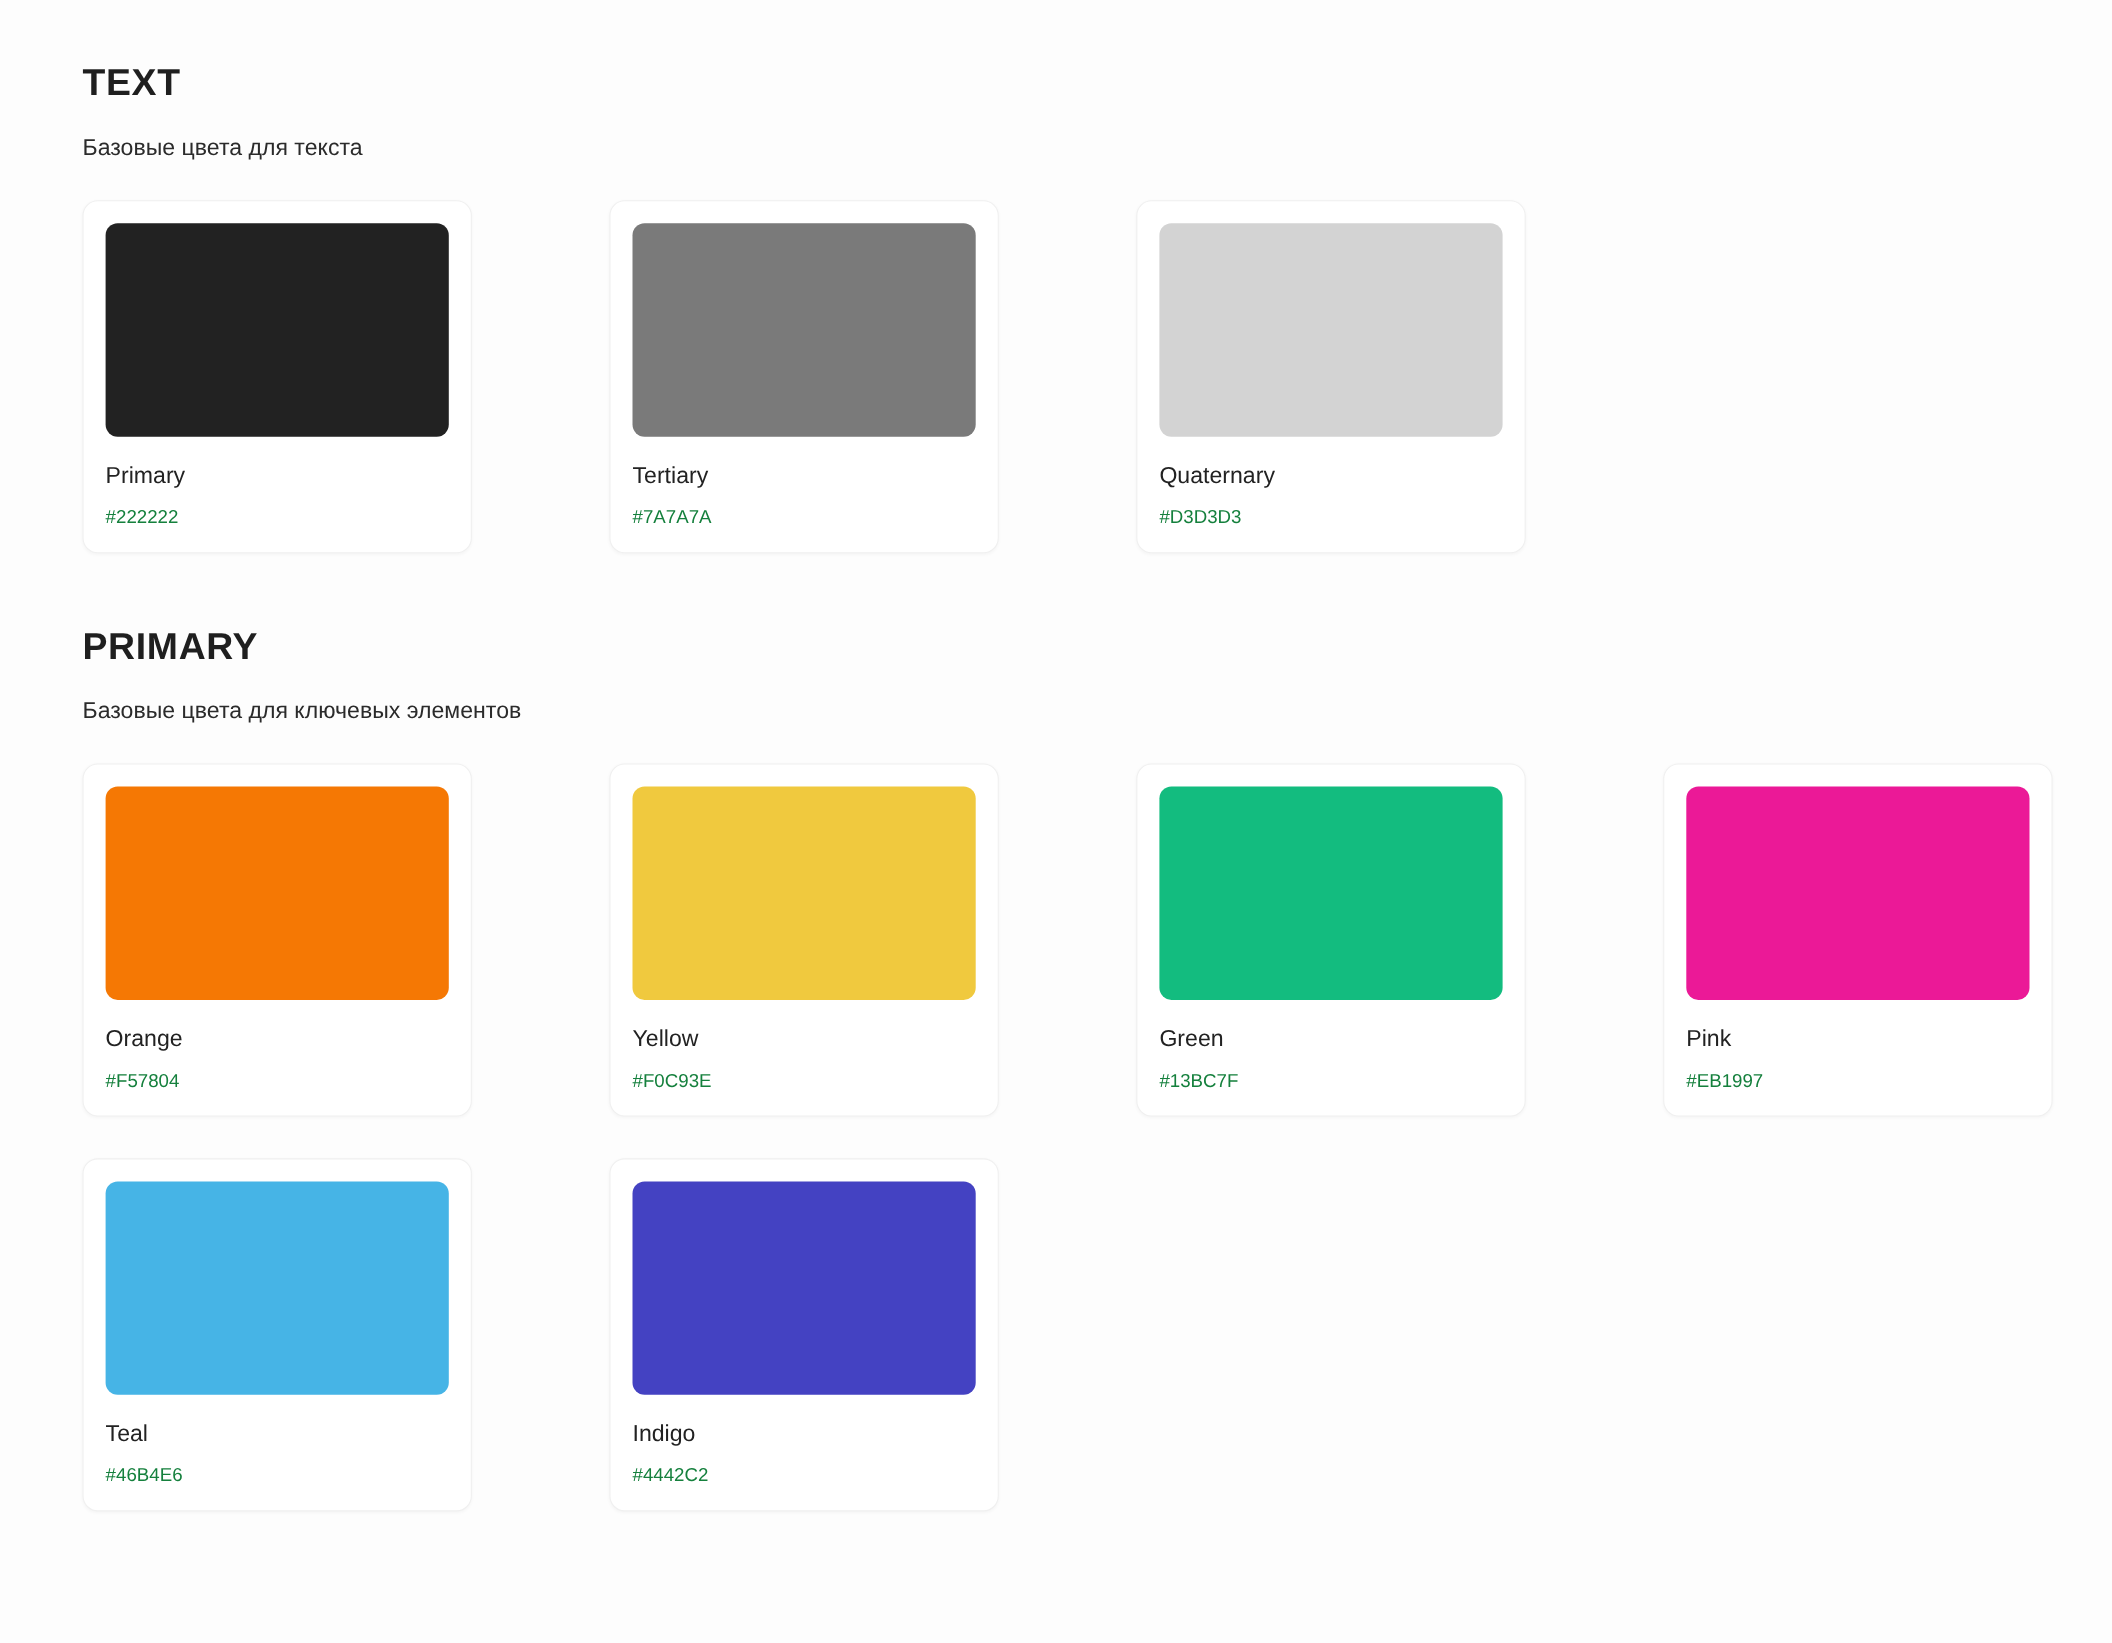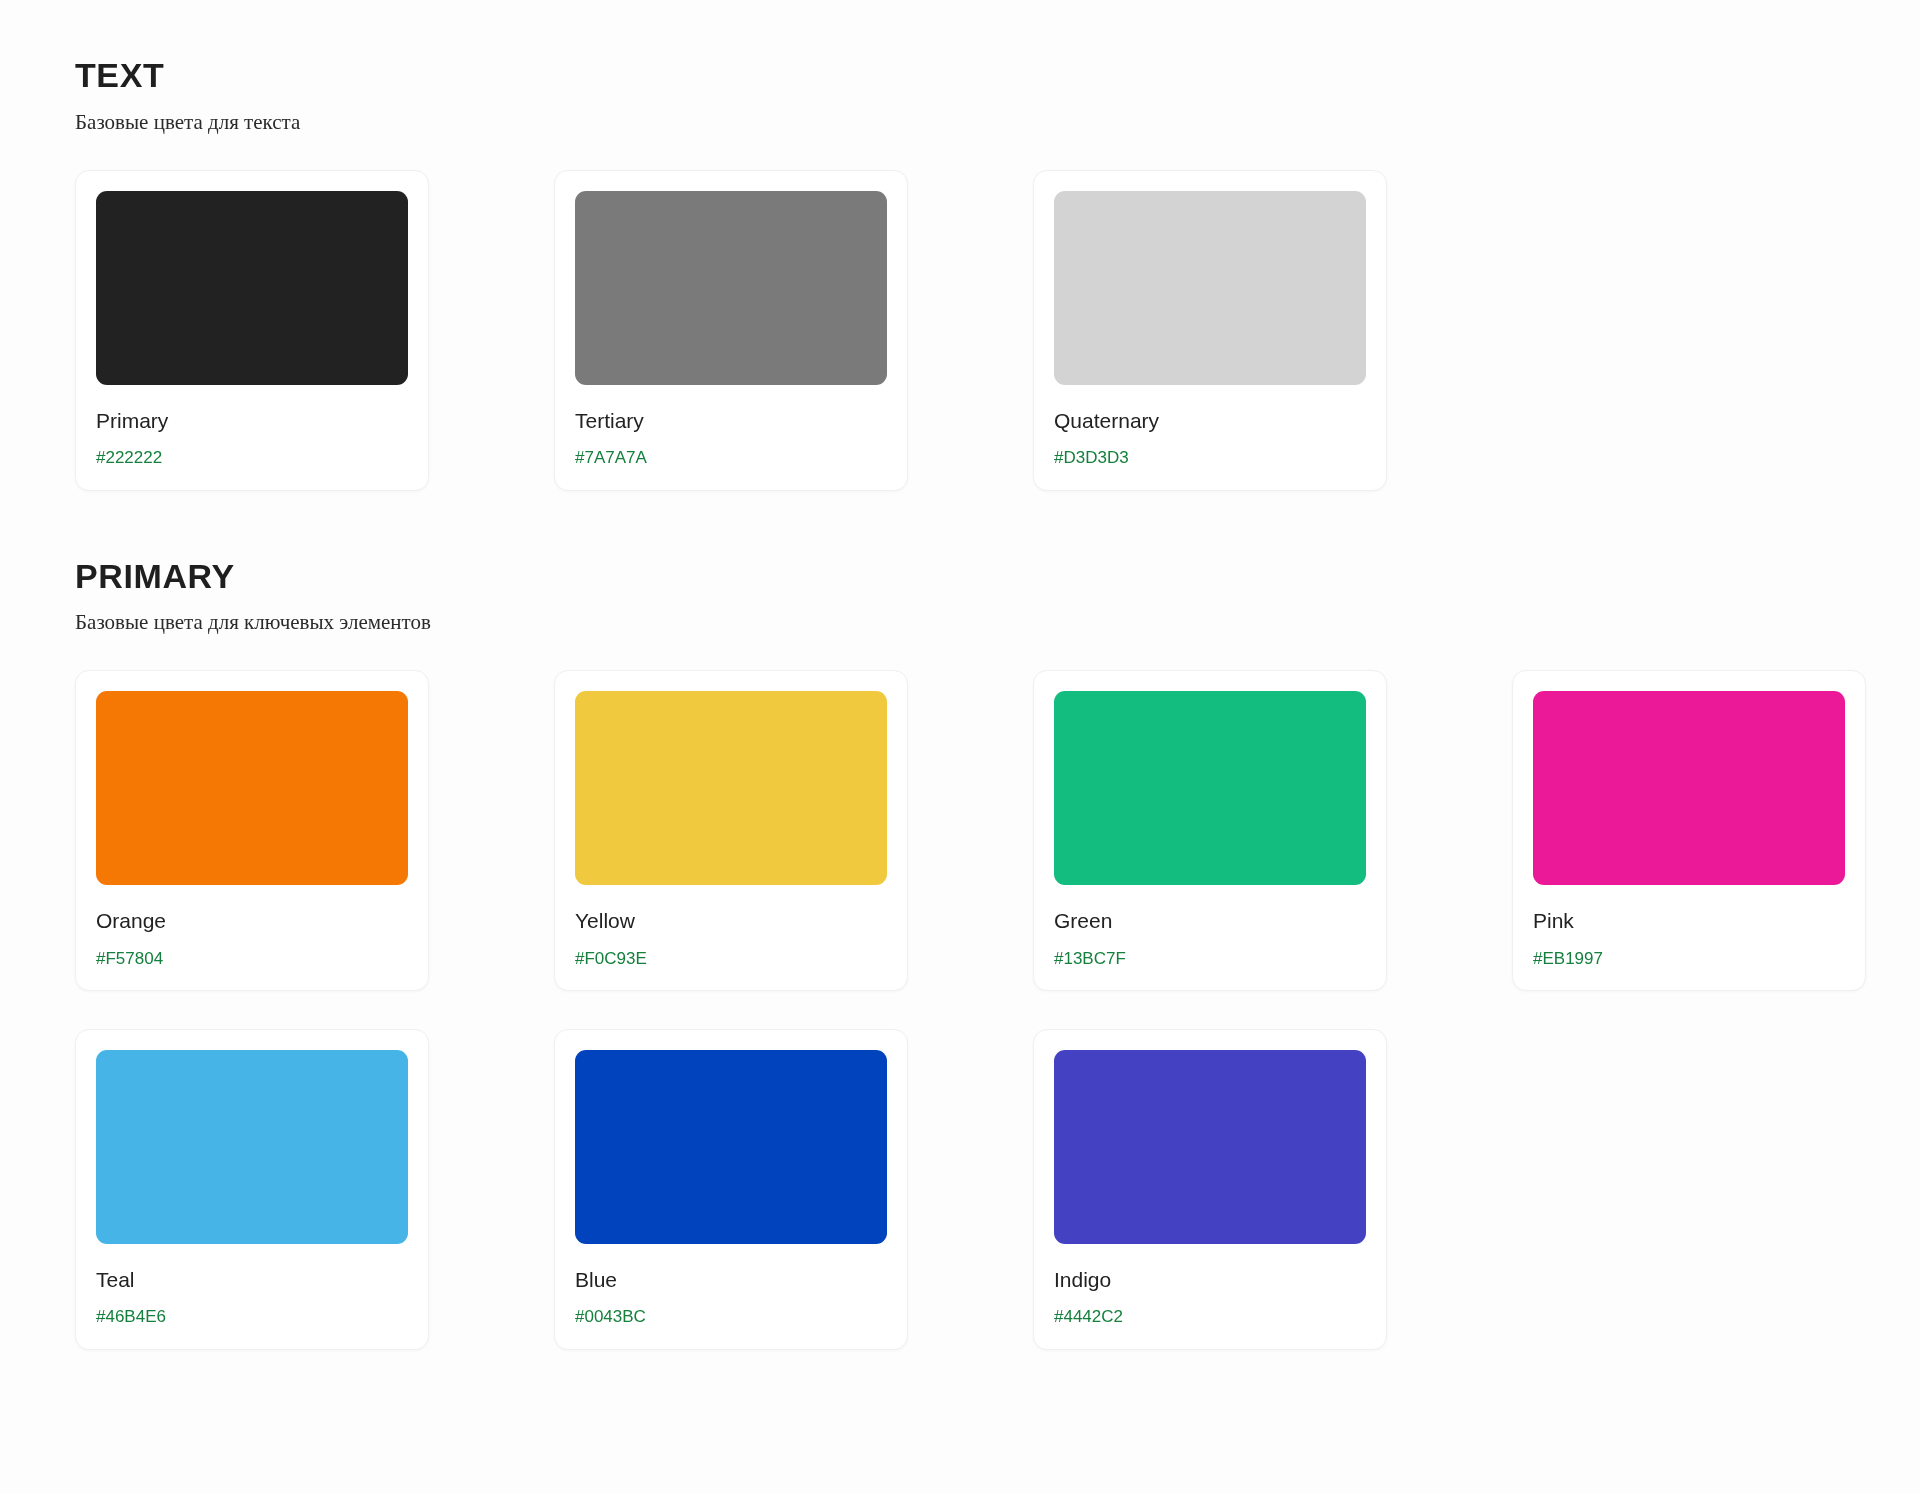--- a/index.html
+++ b/index.html
@@ -33,23 +33,22 @@
     font-weight: 700;
     letter-spacing: 0.6px;
     color: #1F1F1F;
     line-height: 1.05;
   }
 
   .section-subtitle {
     font-size: 21px;
     font-weight: 400;
     color: #2B2B2B;
-    margin-top: 16px;
+    margin-top: 28px;
     line-height: 1.2;
-    font-family: Liberation Serif, serif;
   }
 
   
   .swatch-grid {
     display: grid;
     grid-template-columns: repeat(4, 354px);
     column-gap: 125px;
     row-gap: 38px;
     margin-top: 35px;
   }
@@ -149,25 +148,20 @@
         <div class="swatch-name">Pink</div>
         <div class="swatch-hex">#EB1997</div>
       </div>
 
       <div class="swatch-card">
         <div class="swatch-chip" style="background: rgb(70, 180, 230);"></div>
         <div class="swatch-name">Teal</div>
         <div class="swatch-hex">#46B4E6</div>
       </div>
 
-      <div class="swatch-card">
-        <div class="swatch-chip" style="background: rgb(0, 67, 188);"></div>
-        <div class="swatch-name">Blue</div>
-        <div class="swatch-hex">#0043BC</div>
-      </div>
 
       <div class="swatch-card">
         <div class="swatch-chip" style="background: rgb(68, 66, 194);"></div>
         <div class="swatch-name">Indigo</div>
         <div class="swatch-hex">#4442C2</div>
       </div>
 
     </div>
   </section>
 

